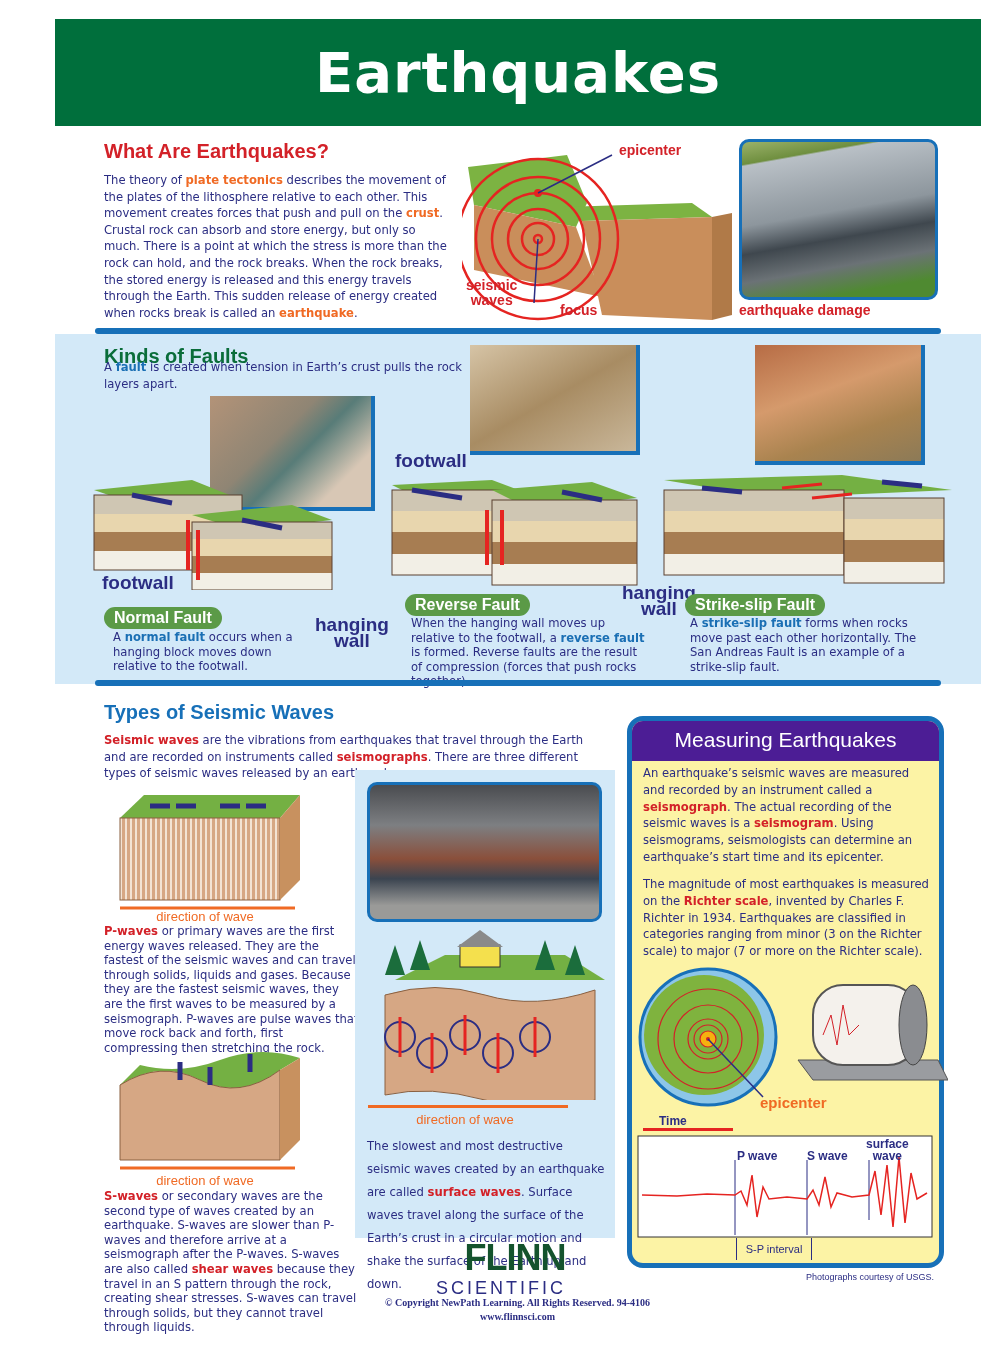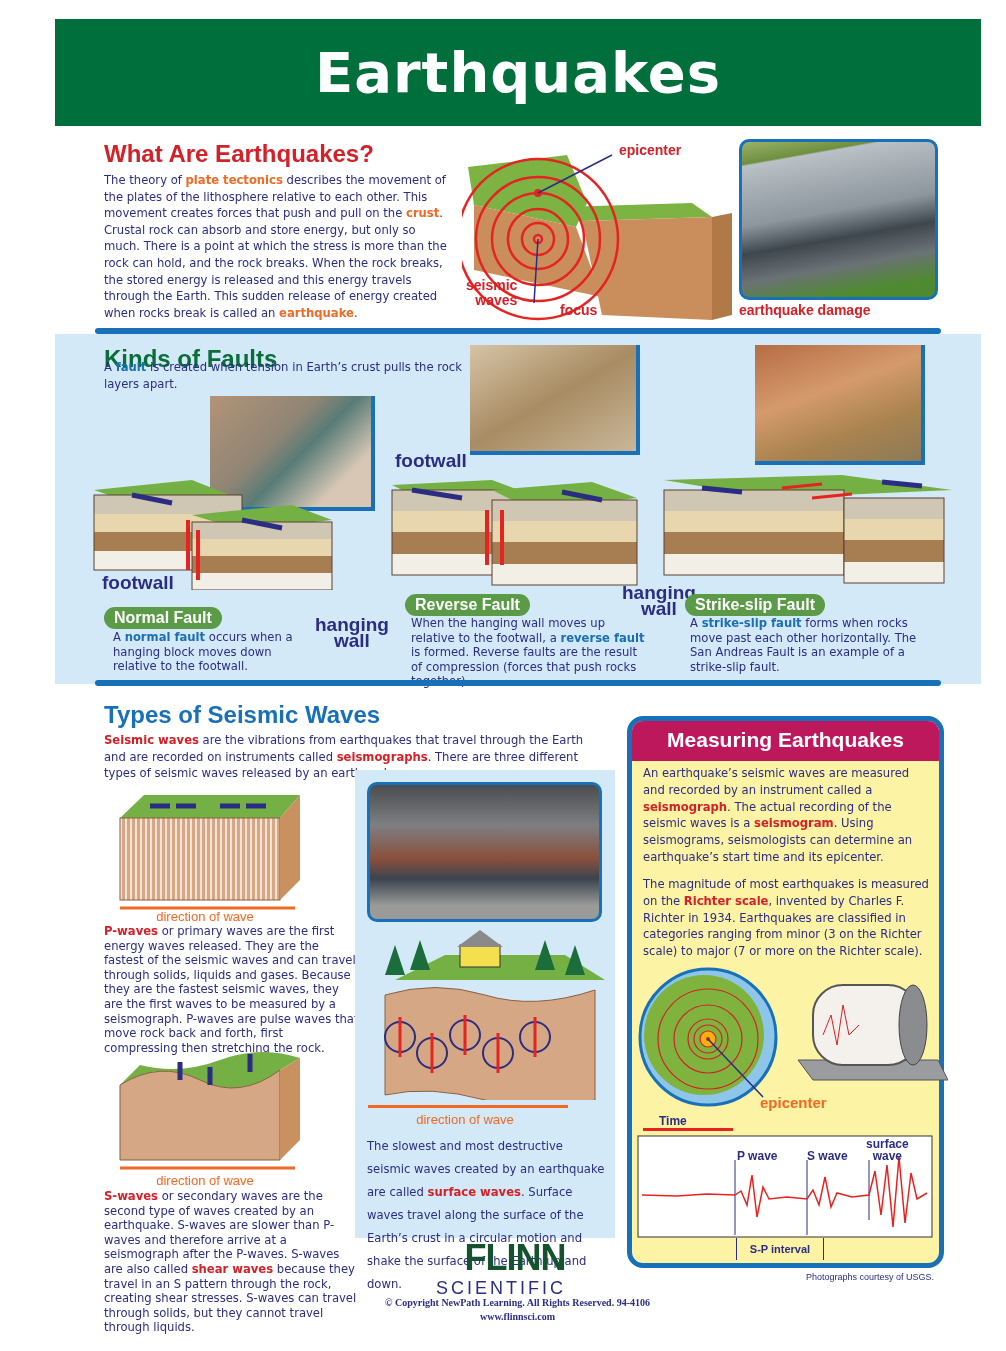--- a/index.html
+++ b/index.html
@@ -1,33 +1,33 @@
 <!DOCTYPE html>
 <html><head>
 <meta charset="utf-8">
 <style>
 *{box-sizing:border-box;margin:0;padding:0}
 body{width:1006px;height:1351px;background:#fff;position:relative;overflow:hidden;font-family:"Liberation Sans",sans-serif;color:#2b2d83}
 .abs{position:absolute}
 .title-bar{left:55px;top:19px;width:926px;height:107px;background:#006f3c;display:flex;align-items:center;justify-content:center}
 .title-bar span{color:#fff;font-family:"DejaVu Sans",sans-serif;font-weight:bold;font-size:56px;letter-spacing:1px}
-h2{font-family:"Liberation Sans",sans-serif;font-weight:bold;font-size:24px}
+h2{font-family:"Liberation Sans",sans-serif;font-weight:bold;font-size:20px}
 .body-text{font-family:"DejaVu Sans",sans-serif;font-size:11.6px;line-height:16.6px;color:#2b2d83}
 .hl-orange{color:#f06a24;font-weight:bold}
 .hl-red{color:#d32128;font-weight:bold}
 .hl-blue{color:#1a6fb4;font-weight:bold}
 .rule{height:6px;background:#1770b8;border-radius:3px}
 .band{left:55px;width:926px;background:#d3e9f8}
 .label-red{color:#d32128;font-weight:bold;font-size:14px;font-family:"Liberation Sans",sans-serif}
 .label-navy{color:#2b2d83;font-weight:bold;font-size:19px;font-family:"Liberation Sans",sans-serif;text-align:center;line-height:16px}
 .pill{background:#5b9a47;color:#fff;font-weight:bold;font-size:16px;border-radius:14px;padding:2px 10px;display:inline-block}
 .photo{border:3px solid #1770b8;border-radius:10px;overflow:hidden}
 .caption-orange{color:#f06a24;font-size:13px;font-family:"Liberation Sans",sans-serif;text-align:center}
 .measure-box{left:627px;top:716px;width:317px;height:552px;background:#fcf3a5;border:5px solid #1770b8;border-radius:16px;overflow:hidden}
-.measure-head{background:#be185d;color:#fff;font-weight:bold;font-size:21px;text-align:center;height:40px;line-height:38px}
+.measure-head{background:#4c1d95;color:#fff;font-weight:normal;font-size:21px;text-align:center;height:40px;line-height:38px}
 </style>
 </head>
 <body>
 
 <div class="abs title-bar">
   <span>Earthquakes</span>
 </div>
 
 <h2 class="abs" style="left:104px;top:140px;color:#d32128">What Are Earthquakes?</h2>
 <p class="abs body-text" style="left:104px;top:172px;width:350px"><span>The theory of </span><span class="hl-orange">plate tectonics</span><span> describes the movement of the plates of the lithosphere relative to each other. This movement creates forces that push and pull on the </span><span class="hl-orange">crust</span><span>. Crustal rock can absorb and store energy, but only so much. There is a point at which the stress is more than the rock can hold, and the rock breaks. When the rock breaks, the stored energy is released and this energy travels through the Earth. This sudden release of energy created when rocks break is called an </span><span class="hl-orange">earthquake</span><span>.</span></p>
@@ -44,21 +44,21 @@
       <circle cx="76" cy="94" r="30"></circle>
       <circle cx="76" cy="94" r="46"></circle>
       <circle cx="76" cy="94" r="62"></circle>
       <circle cx="76" cy="94" r="80"></circle>
   </g>
   <circle cx="76" cy="48" r="4" fill="#e52421"></circle>
   <line x1="76" y1="48" x2="150" y2="10" stroke="#2b2d83" stroke-width="1.5"></line>
   <line x1="76" y1="94" x2="72" y2="158" stroke="#2b2d83" stroke-width="1.5"></line>
 </svg>
 <div class="abs label-red" style="left:619px;top:142px">epicenter</div>
-<div class="abs label-red" style="left:466px;top:278px;text-align:right;line-height:15px">
+<div class="abs label-red" style="left:466px;top:278px;text-align:center;line-height:15px">
     <div>seismic</div>
     <div>waves</div>
   </div>
 <div class="abs label-red" style="left:560px;top:302px">focus</div>
 
 <div class="abs photo" style="left:739px;top:139px;width:199px;height:161px;background:linear-gradient(170deg,#9bb26a 0%,#6f8f3f 12%,#b9c0c6 13%,#8d969d 45%,#3f474e 60%,#6b7276 75%,#4f8a31 90%)"></div>
 <div class="abs label-red" style="left:739px;top:302px;width:199px;text-align:left">earthquake damage</div>
 
 <div class="abs rule" style="left:95px;top:328px;width:846px"></div>
 
@@ -219,19 +219,19 @@
   <line x1="170" y1="25" x2="170" y2="100" stroke="#2b2d83"></line>
   <line x1="232" y1="25" x2="232" y2="85" stroke="#2b2d83"></line>
   <polyline fill="none" stroke="#e52421" stroke-width="1.5" points="5,60 40,61 70,59 98,60 104,56 110,70 115,40 120,82 126,52 132,64 150,62 170,64 176,55 182,70 188,42 194,72 200,58 215,62 232,60 238,36 244,80 250,30 256,92 262,22 268,88 274,38 280,64 290,58"></polyline>
 </svg>
 <div class="abs" style="left:737px;top:1149px;color:#2b2d83;font-weight:bold;font-size:12px">P wave</div>
 <div class="abs" style="left:807px;top:1149px;color:#2b2d83;font-weight:bold;font-size:12px">S wave</div>
 <div class="abs" style="left:866px;top:1138px;color:#2b2d83;font-weight:bold;font-size:12px;text-align:center;line-height:12px">
     <div>surface</div>
     <div>wave</div>
   </div>
-<div class="abs" style="left:736px;top:1238px;width:88px;height:22px;border-left:1px solid #2b2d83;border-right:1px solid #2b2d83;color:#2b2d83;font-weight:bold;font-size:11px;text-align:center;line-height:22px">S-P interval</div>
+<div class="abs" style="left:736px;top:1238px;width:76px;height:22px;border-left:1px solid #2b2d83;border-right:1px solid #2b2d83;color:#2b2d83;font-weight:normal;font-size:11px;text-align:center;line-height:22px">S-P interval</div>
 
 <div class="abs" style="left:455px;top:1240px;width:120px;text-align:center;color:#14532d;font-weight:bold;font-size:36px;letter-spacing:-1px;line-height:36px">FLINN</div>
 <div class="abs" style="left:436px;top:1278px;width:130px;text-align:center;color:#2b2d83;font-weight:normal;font-size:18px;letter-spacing:3px">SCIENTIFIC</div>
 <div class="abs" style="left:370px;top:1297px;width:295px;text-align:center;color:#2b2d83;font-family:'Liberation Serif',serif;font-size:10px;font-weight:bold">© Copyright NewPath Learning. All Rights Reserved. 94-4106</div>
 <div class="abs" style="left:370px;top:1311px;width:295px;text-align:center;color:#2b2d83;font-family:'Liberation Serif',serif;font-size:10px;font-weight:bold">www.flinnsci.com</div>
 <div class="abs" style="left:806px;top:1272px;color:#2b2d83;font-size:9px">Photographs courtesy of USGS.</div>
 
 </body></html>

